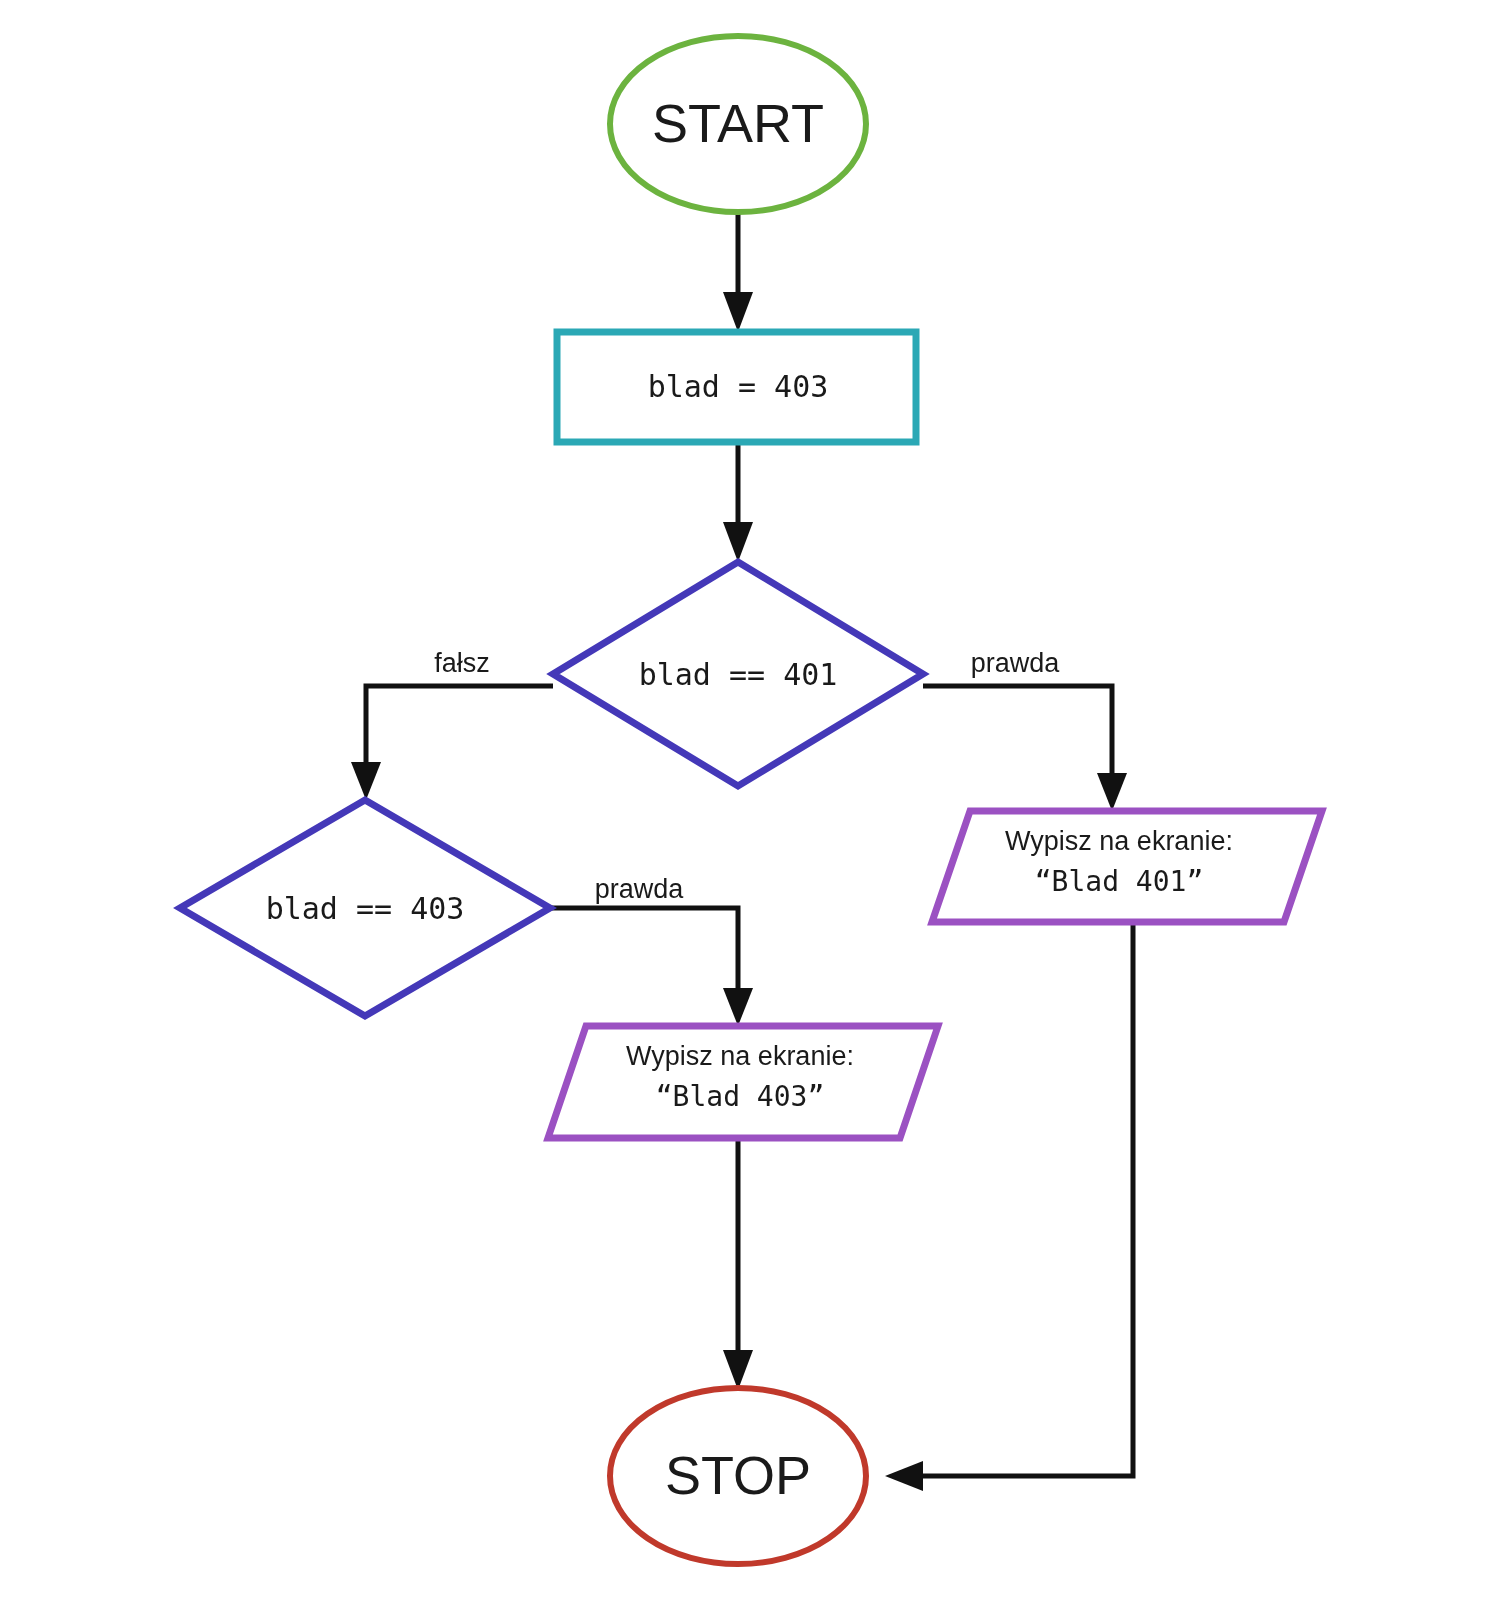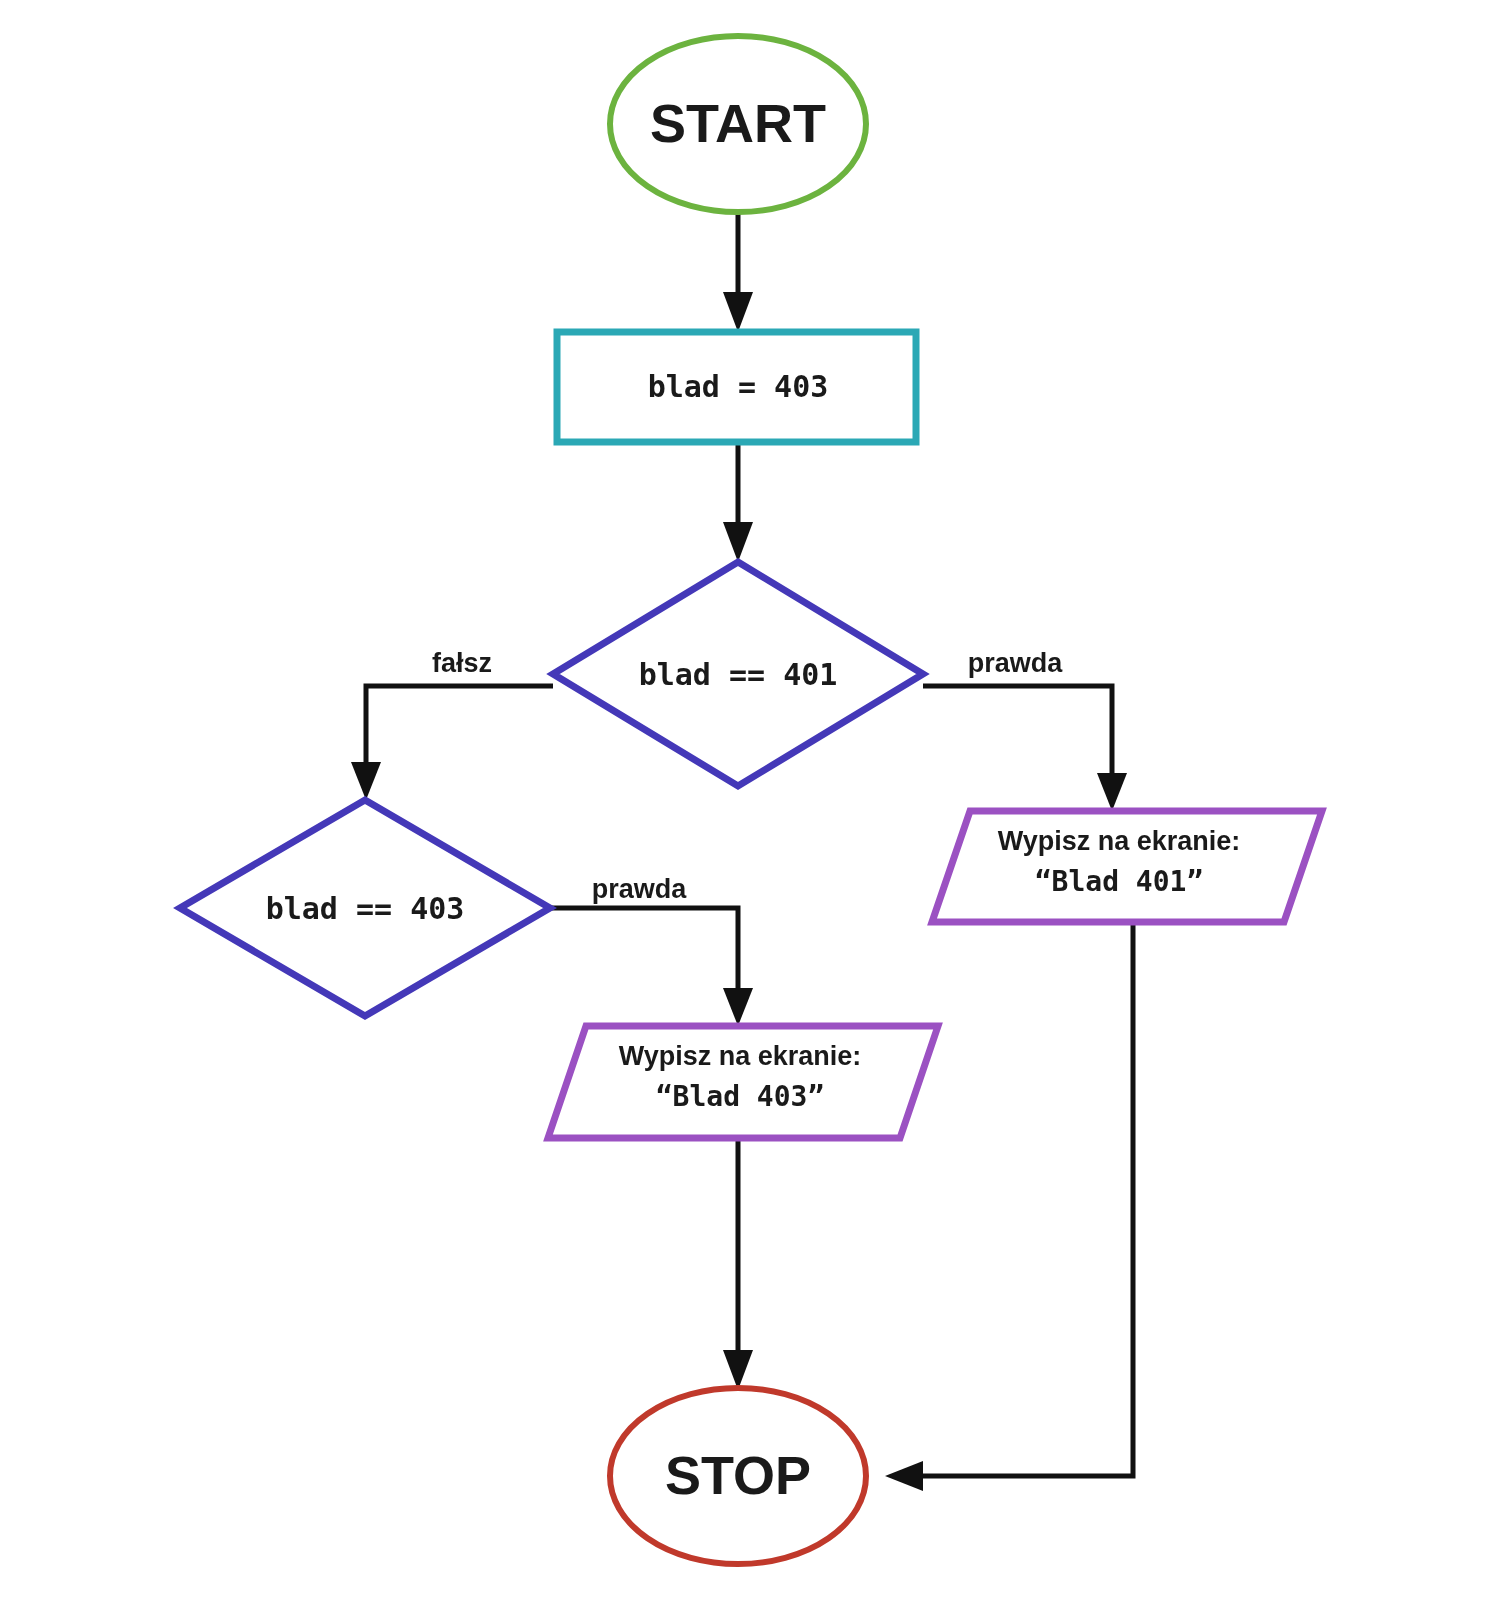--- a/index.html
+++ b/index.html
@@ -11,21 +11,20 @@
     width: 1503px;
     height: 1600px;
     font-family: "Liberation Sans", sans-serif;
     overflow: hidden;
   }
   #flowchart-root {
     position: relative;
     width: 1503px;
     height: 1600px;
     background: #ffffff;
-    font-weight: bold;
   }
   svg#flow-svg {
     position: absolute;
     top: 0;
     left: 0;
     width: 1503px;
     height: 1600px;
     display: block;
   }
   text.terminal-label {

